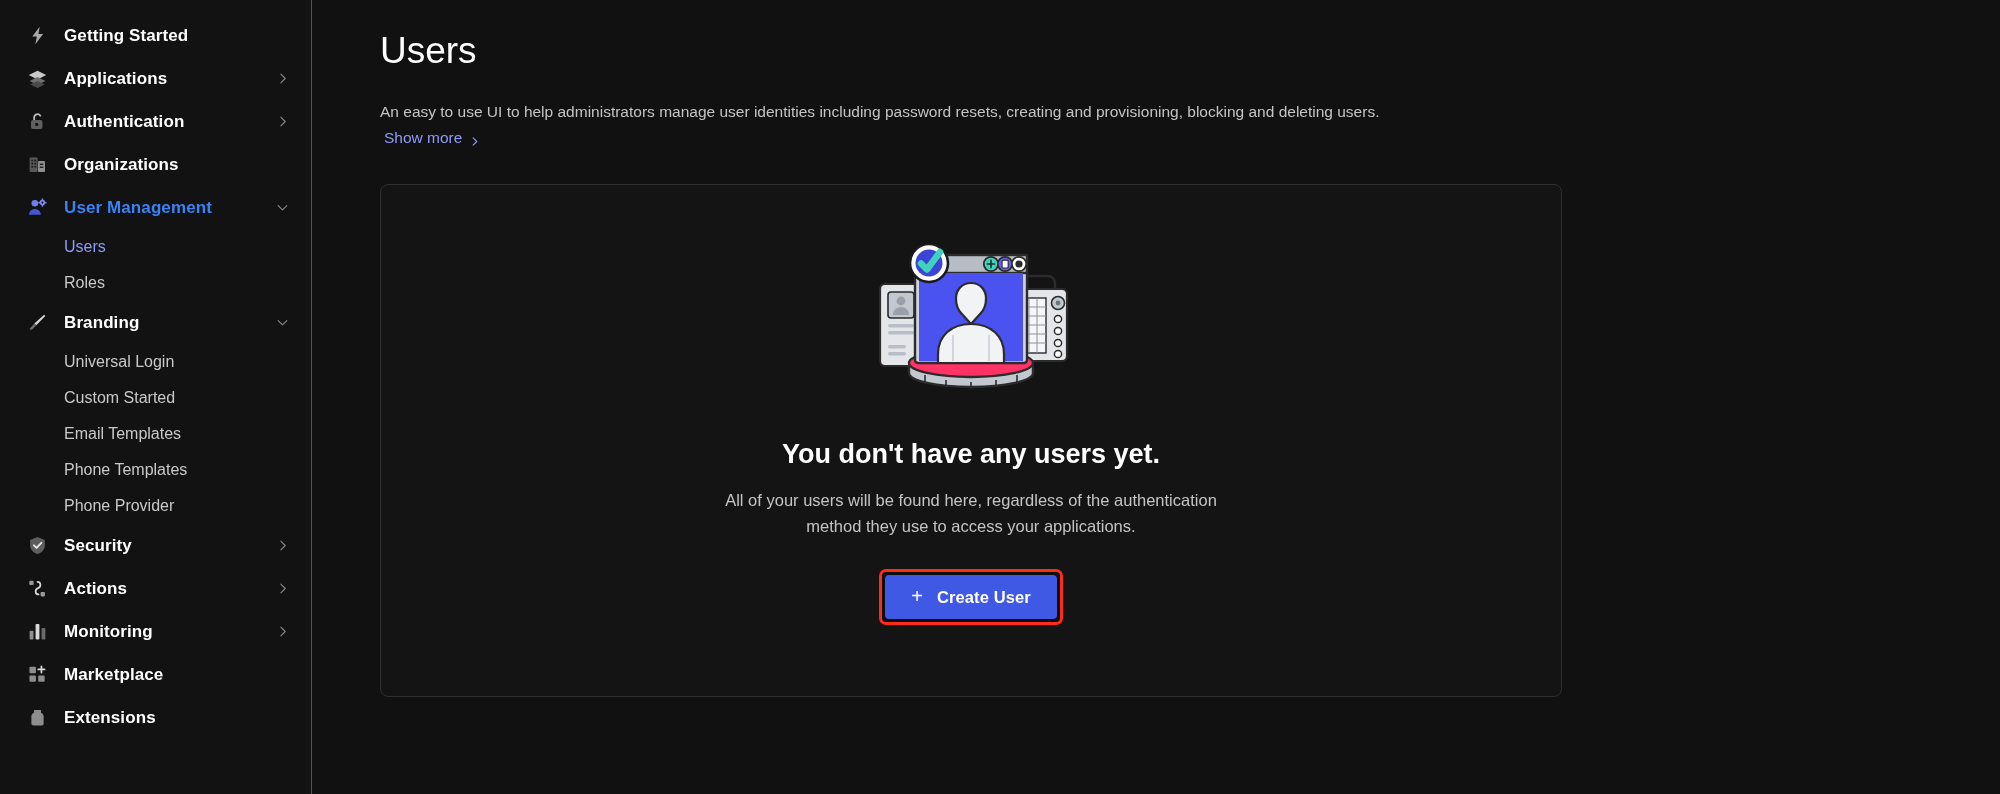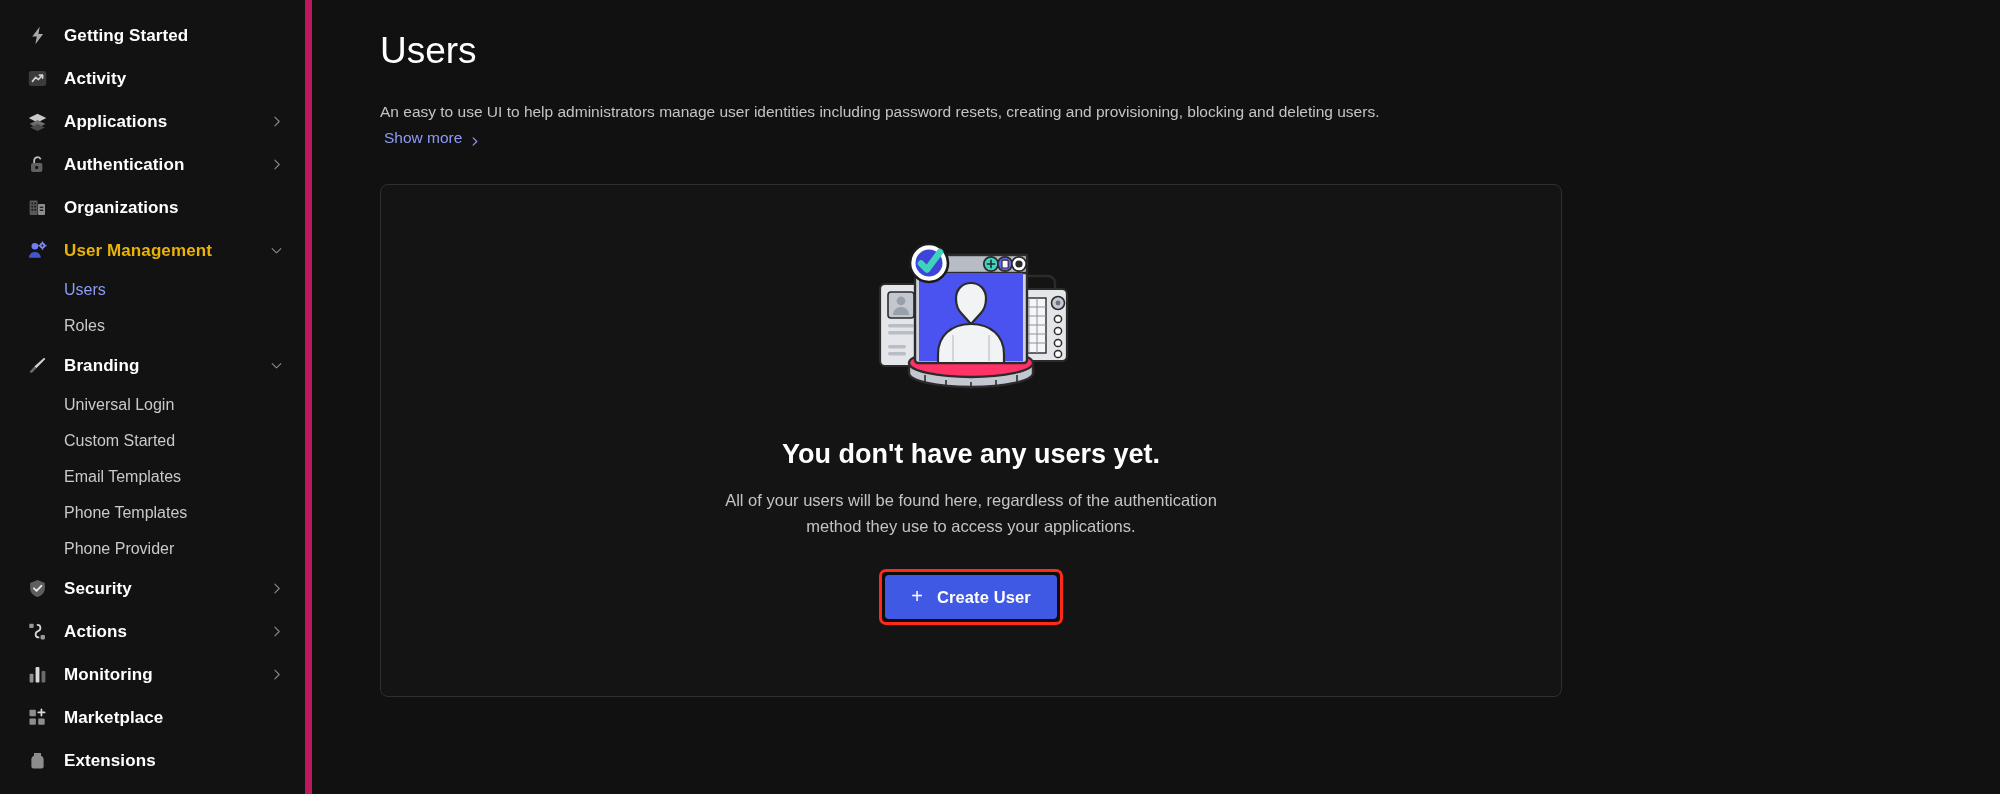--- a/index.html
+++ b/index.html
@@ -19,21 +19,21 @@
     height: 794px;
     background: #111111;
   }
 
   
   .sidebar {
     width: 312px;
     height: 794px;
     flex: 0 0 312px;
     background: #121212;
-    border-right: 7px solid #be185d;
+    border-right: 1px solid #be185d;
     padding-top: 14px;
     overflow: hidden;
     position: relative;
   }
 
   .nav-item {
     display: flex;
     align-items: center;
     height: 43px;
     padding: 0 22px 0 26px;
@@ -52,21 +52,21 @@
   }
 
   .nav-item .nav-label {
     font-size: 17px;
     font-weight: 700;
     color: #ffffff;
     letter-spacing: 0.1px;
     white-space: nowrap;
   }
 
-  .nav-item.active .nav-label { color: #eab308; }
+  .nav-item.active .nav-label { color: #3b82f6; }
 
   .nav-item .chevron {
     margin-left: auto;
     width: 14px;
     height: 14px;
     color: #8a8a8a;
     display: flex;
     align-items: center;
     justify-content: center;
   }
@@ -219,30 +219,20 @@
 
     <div class="nav-item">
       <span class="nav-icon">
         <svg width="21" height="21" viewBox="0 0 24 24">
             <path d="M14.5 2 L6 13.2 h5.2 L9.6 22 L18.4 10.4 h-5.3 Z" fill="#a9a9a9"></path>
           </svg>
       </span>
       <span class="nav-label">Getting Started</span>
     </div>
 
-    <div class="nav-item">
-      <span class="nav-icon">
-        <svg width="21" height="21" viewBox="0 0 24 24">
-          <rect x="2" y="3.5" width="20" height="17" rx="3" fill="#3b3b3b"></rect>
-          <path d="M6.2 15.3 L10 10.6 L13 13.2 L17.4 8.4" stroke="#d0d0d0" stroke-width="1.9" fill="none" stroke-linecap="round" stroke-linejoin="round"></path>
-          <path d="M14.2 8.2 h3.6 v3.5" stroke="#d0d0d0" stroke-width="1.9" fill="none" stroke-linecap="round" stroke-linejoin="round"></path>
-        </svg>
-      </span>
-      <span class="nav-label">Activity</span>
-    </div>
 
     <div class="nav-item">
       <span class="nav-icon">
         <svg width="21" height="21" viewBox="0 0 24 24">
           <path d="M12 3 L22 8 L12 13 L2 8 Z" fill="#c9c9c9"></path>
           <path d="M12 10.4 L21 14.9 L12 19.4 L3 14.9 Z" fill="#6f6f6f"></path>
           <path d="M12 14.8 L20.4 18.8 L12 22.8 L3.6 18.8 Z" fill="#4a4a4a"></path>
         </svg>
       </span>
       <span class="nav-label">Applications</span>

